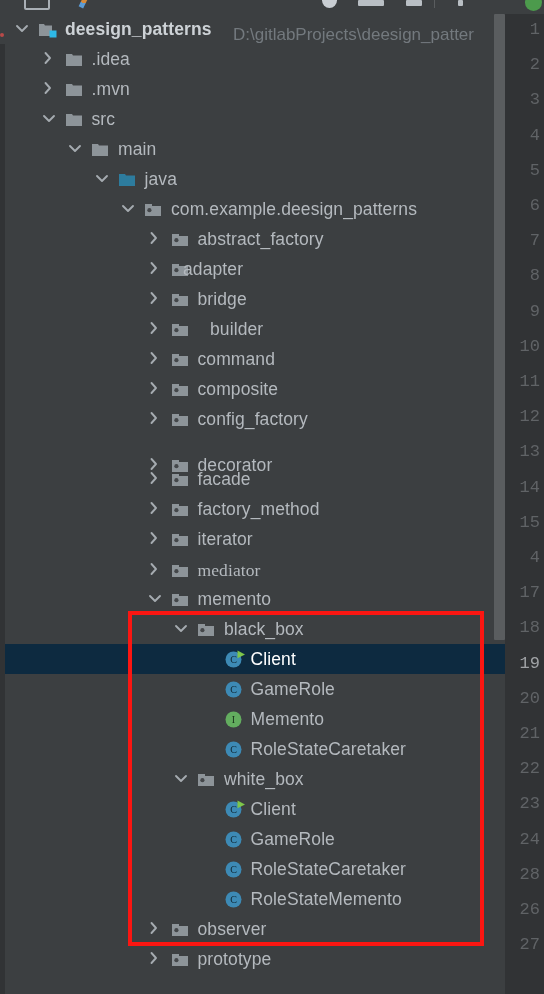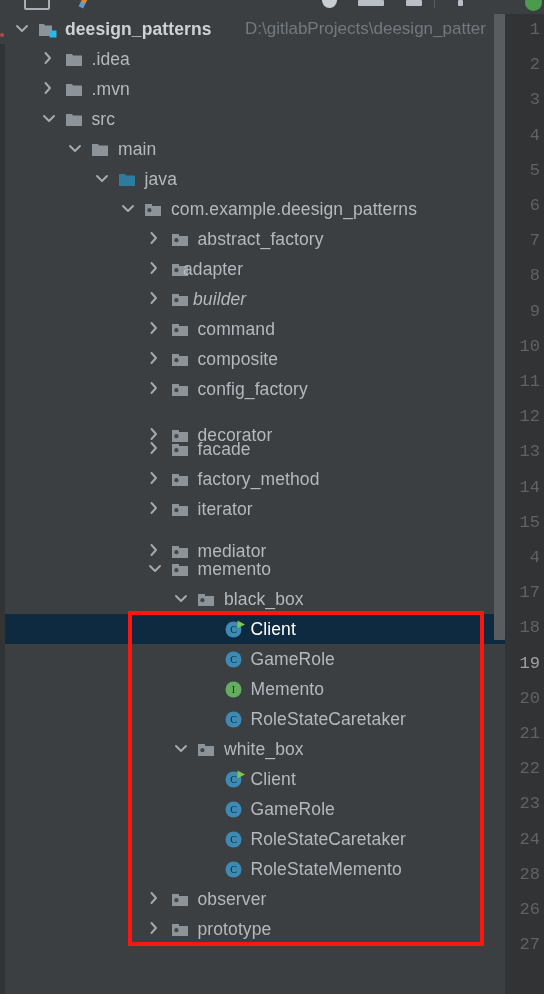--- a/index.html
+++ b/index.html
@@ -247,21 +247,21 @@
             <path d="M2 3 L7 8 L12 3" fill="none" stroke="#a5abb0" stroke-width="1.9" stroke-linecap="round" stroke-linejoin="round"></path>
           </svg>
         </span>
         <span class="icon" style="left: 33px;">
           <svg width="21" height="18" viewBox="0 0 21 18">
             <path d="M1 4 L1 16 L14 16 L14 5.5 L7 5.5 L6 4 Z" fill="#8d9499"></path>
             <rect x="11.5" y="10.5" width="7" height="7" fill="#2eb8e6"></rect>
           </svg>
         </span>
         <span class="lbl bold" style="left: 60px;">deesign_patterns</span>
-        <span class="path" style="left: 240px;">D:\gitlabProjects\deesign_patter</span>
+        <span class="path" style="left: 228px; margin-top: 6px;">D:\gitlabProjects\deesign_patter</span>
       </div>
       <div class="row" style="top: 0px;">
         <span class="chev" style="left: 36.5px;">
           <svg width="11" height="14" viewBox="0 0 11 14" style="margin-top:7px">
             <path d="M3.5 2 L8 7 L3.5 12" fill="none" stroke="#a5abb0" stroke-width="1.9" stroke-linecap="round" stroke-linejoin="round"></path>
           </svg>
         </span>
         <span class="icon" style="left: 59.5px;">
           <svg width="21" height="18" viewBox="0 0 21 18">
             <path d="M1 4 L1 16 L17 16 L17 5.5 L8 5.5 L7 4 Z" fill="#8d9499"></path>
@@ -372,21 +372,36 @@
             <path d="M3.5 2 L8 7 L3.5 12" fill="none" stroke="#a5abb0" stroke-width="1.9" stroke-linecap="round" stroke-linejoin="round"></path>
           </svg>
         </span>
         <span class="icon" style="left: 165.5px;">
           <svg width="21" height="18" viewBox="0 0 21 18">
             <path d="M1 4 L1 16 L17 16 L17 6 L1 6 Z" fill="#8d9499"></path>
             <path d="M1 4 L1 6.5 L8 6.5 L8 4 Z" fill="#8d9499"></path>
             <circle cx="5.4" cy="10.2" r="2.1" fill="#44474a"></circle>
           </svg>
         </span>
-        <span class="lbl" style="left: 188px; font-style: italic;">builder</span>
+        <span class="lbl" style="left: 192.5px;">bridge</span>
+      </div>
+      <div class="row" style="top: 0px;">
+        <span class="chev" style="left: 142.5px;">
+          <svg width="11" height="14" viewBox="0 0 11 14" style="margin-top:7px">
+            <path d="M3.5 2 L8 7 L3.5 12" fill="none" stroke="#a5abb0" stroke-width="1.9" stroke-linecap="round" stroke-linejoin="round"></path>
+          </svg>
+        </span>
+        <span class="icon" style="left: 165.5px;">
+          <svg width="21" height="18" viewBox="0 0 21 18">
+            <path d="M1 4 L1 16 L17 16 L17 6 L1 6 Z" fill="#8d9499"></path>
+            <path d="M1 4 L1 6.5 L8 6.5 L8 4 Z" fill="#8d9499"></path>
+            <circle cx="5.4" cy="10.2" r="2.1" fill="#44474a"></circle>
+          </svg>
+        </span>
+        <span class="lbl" style="left: 205px;">builder</span>
       </div>
       <div class="row" style="top: 0px;">
         <span class="chev" style="left: 142.5px;">
           <svg width="11" height="14" viewBox="0 0 11 14" style="margin-top:7px">
             <path d="M3.5 2 L8 7 L3.5 12" fill="none" stroke="#a5abb0" stroke-width="1.9" stroke-linecap="round" stroke-linejoin="round"></path>
           </svg>
         </span>
         <span class="icon" style="left: 165.5px;">
           <svg width="21" height="18" viewBox="0 0 21 18">
             <path d="M1 4 L1 16 L17 16 L17 6 L1 6 Z" fill="#8d9499"></path>
@@ -479,21 +494,21 @@
         </span>
         <span class="icon" style="left: 165.5px;">
           <svg width="21" height="18" viewBox="0 0 21 18">
             <path d="M1 4 L1 16 L17 16 L17 6 L1 6 Z" fill="#8d9499"></path>
             <path d="M1 4 L1 6.5 L8 6.5 L8 4 Z" fill="#8d9499"></path>
             <circle cx="5.4" cy="10.2" r="2.1" fill="#44474a"></circle>
           </svg>
         </span>
         <span class="lbl" style="left: 192.5px;">iterator</span>
       </div>
-      <div class="row" style="top: 12px;">
+      <div class="row" style="top: 1px; font-family: Liberation Serif, serif;">
         <span class="chev" style="left: 142.5px;">
           <svg width="11" height="14" viewBox="0 0 11 14" style="margin-top:7px">
             <path d="M3.5 2 L8 7 L3.5 12" fill="none" stroke="#a5abb0" stroke-width="1.9" stroke-linecap="round" stroke-linejoin="round"></path>
           </svg>
         </span>
         <span class="icon" style="left: 165.5px;">
           <svg width="21" height="18" viewBox="0 0 21 18">
             <path d="M1 4 L1 16 L17 16 L17 6 L1 6 Z" fill="#8d9499"></path>
             <path d="M1 4 L1 6.5 L8 6.5 L8 4 Z" fill="#8d9499"></path>
             <circle cx="5.4" cy="10.2" r="2.1" fill="#44474a"></circle>

